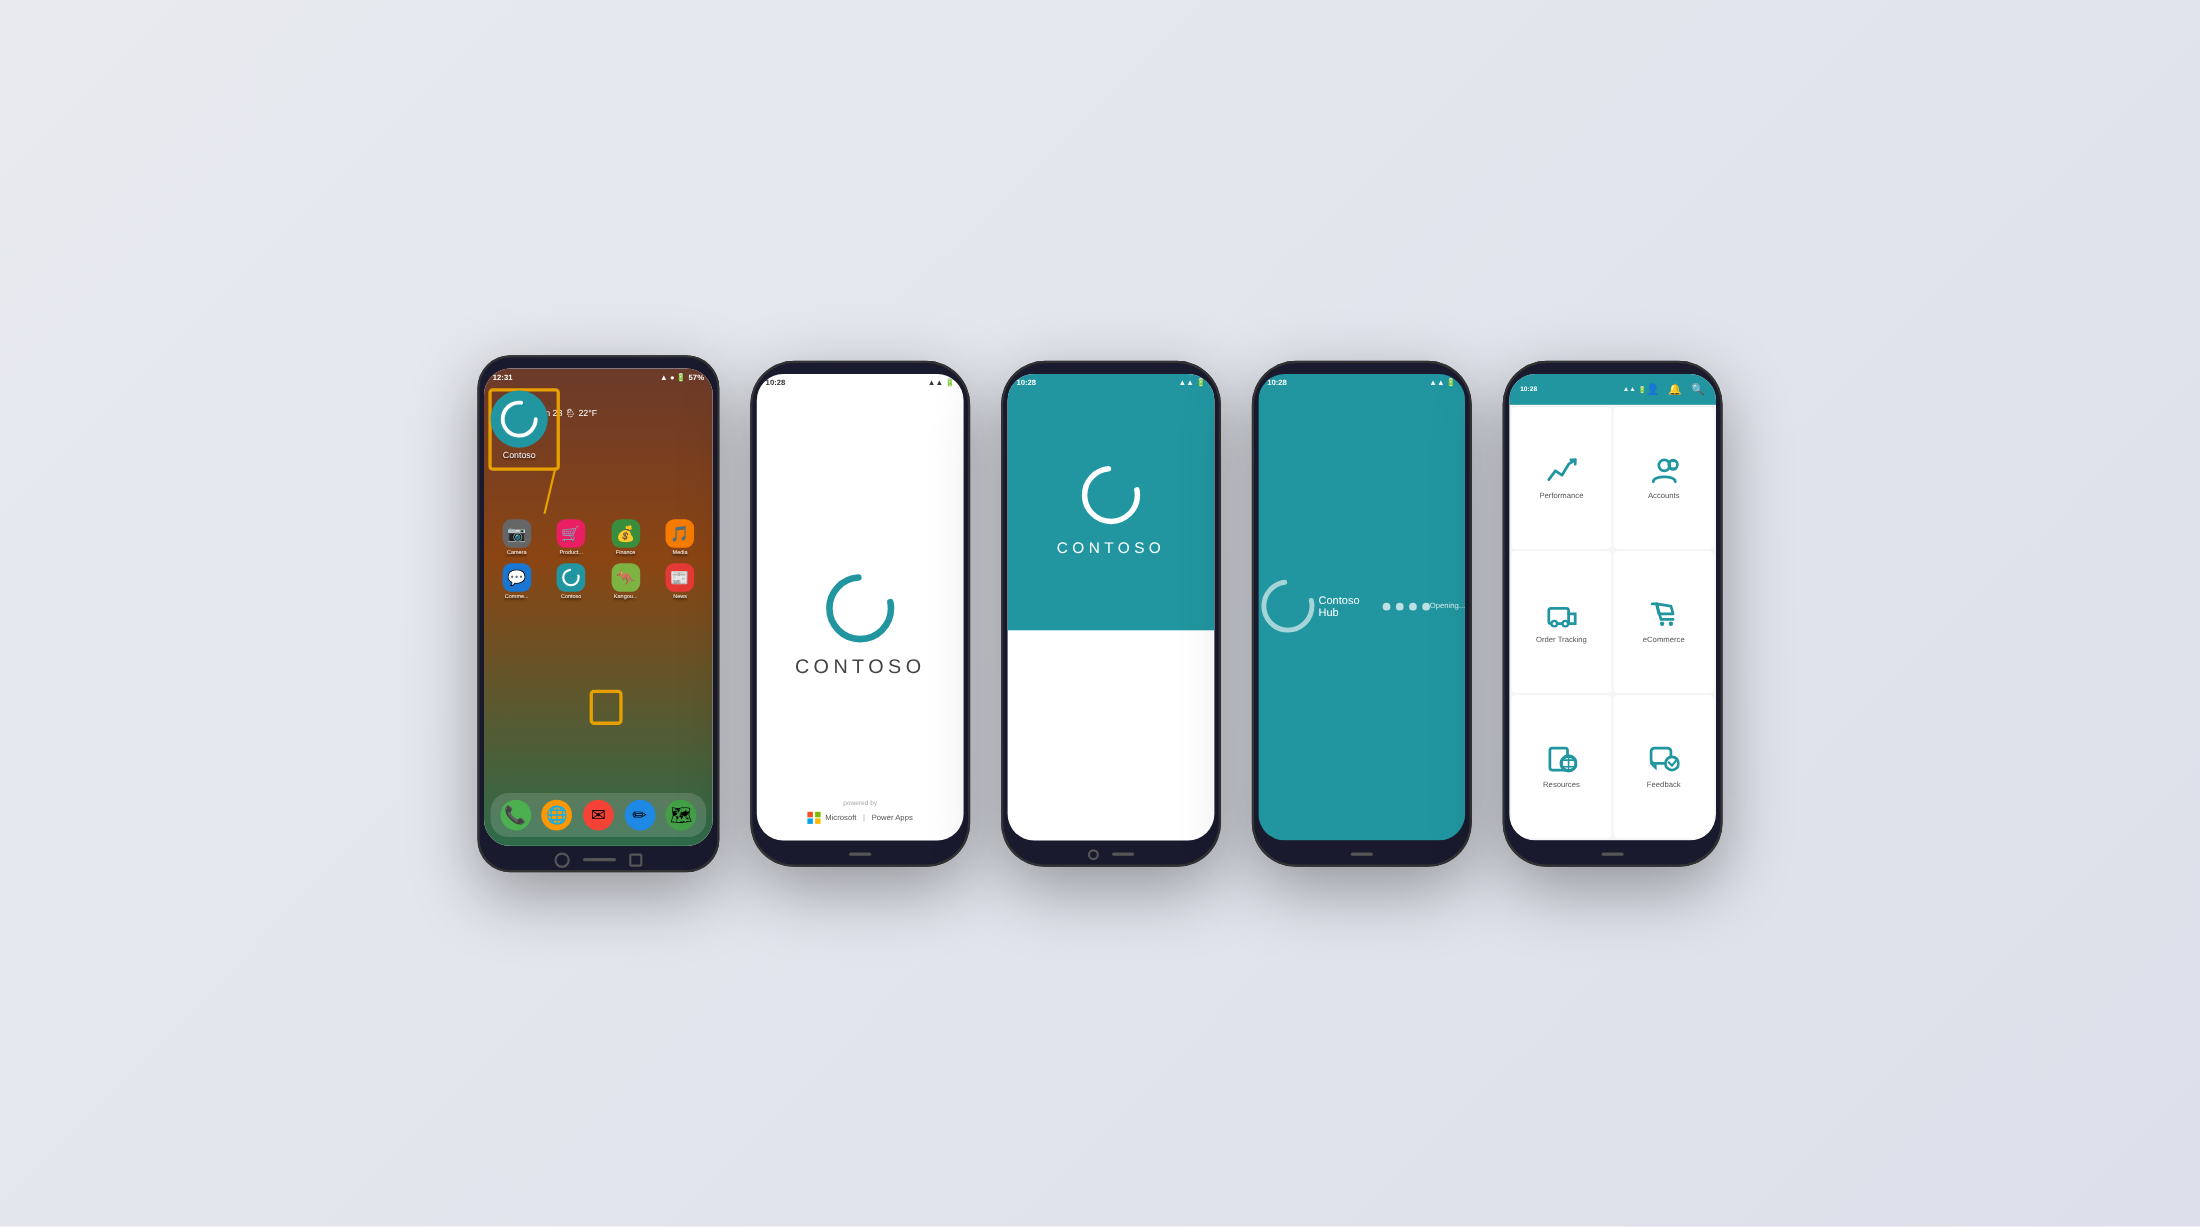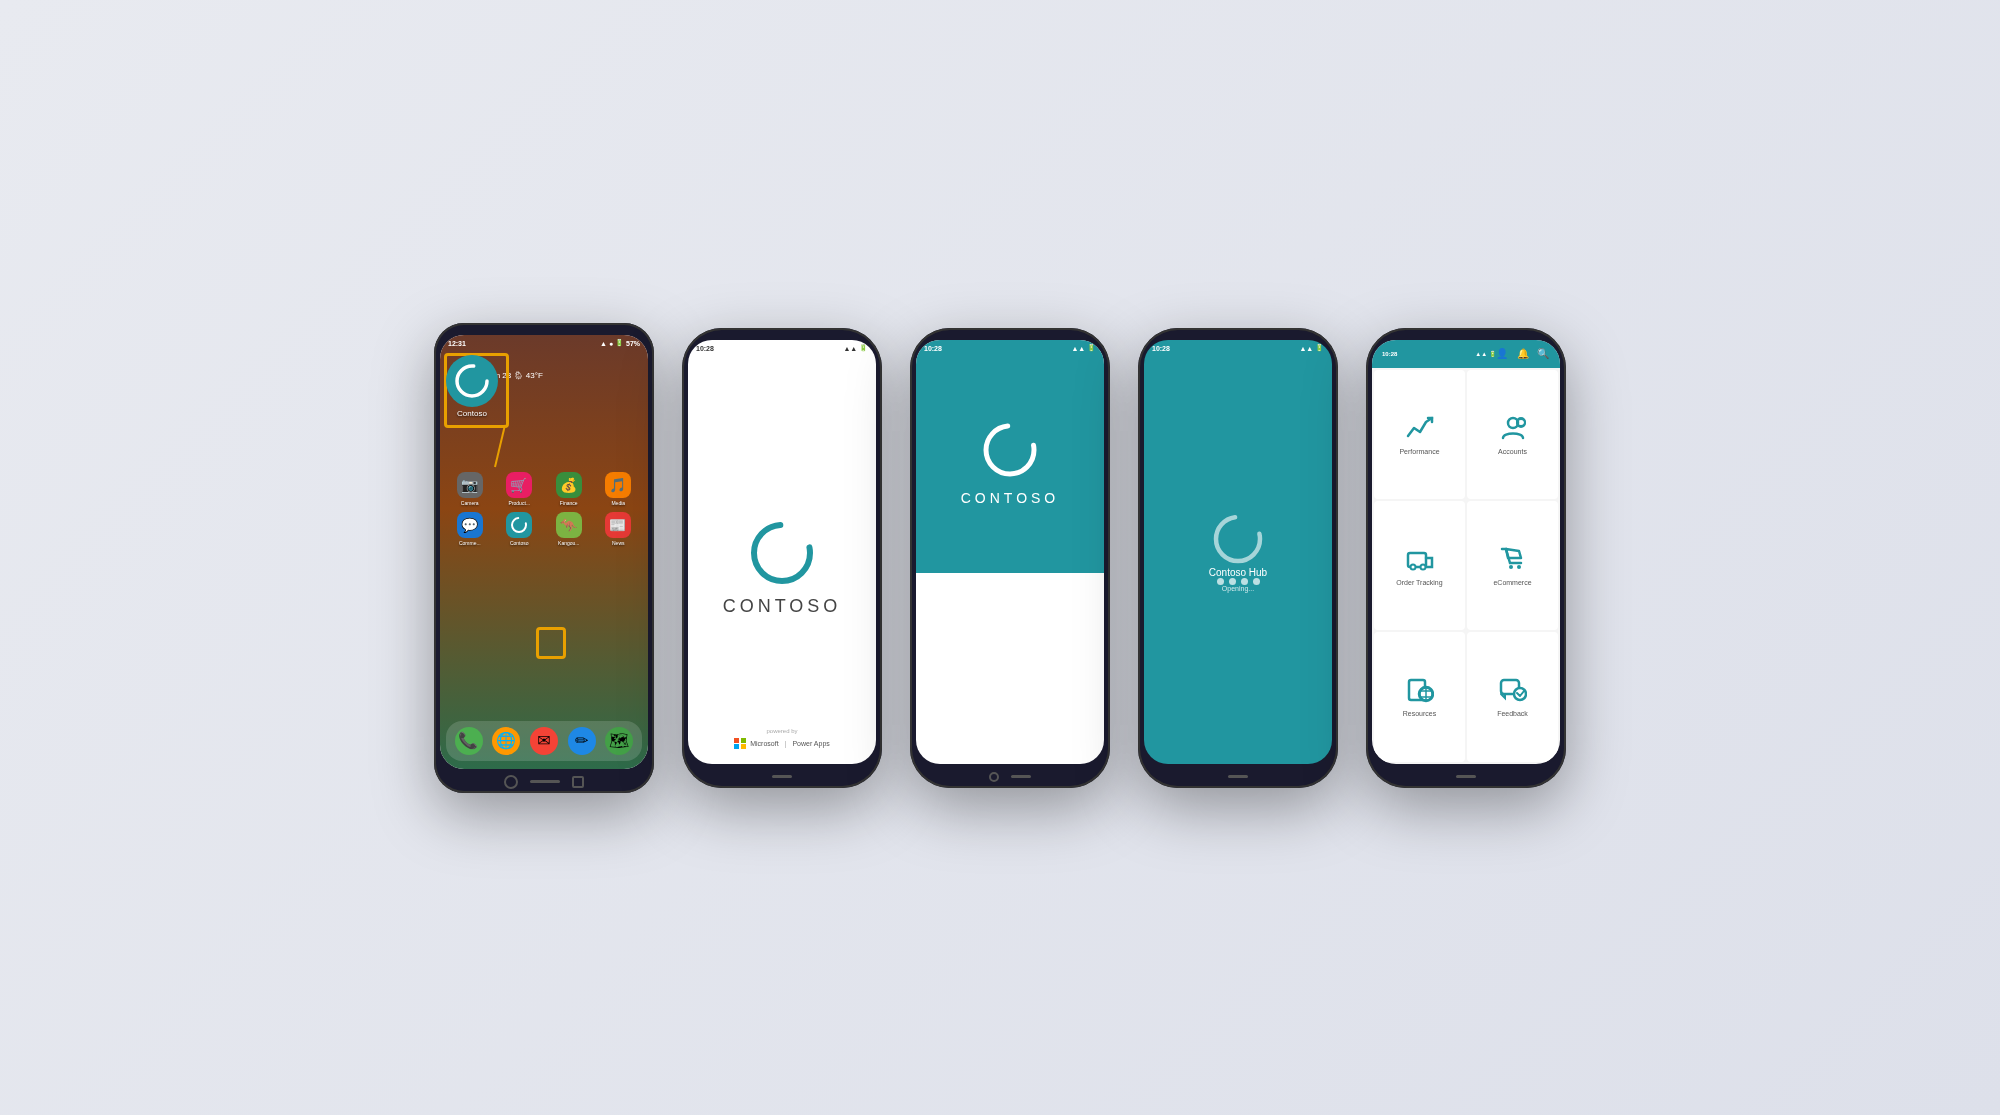--- a/index.html
+++ b/index.html
@@ -287,21 +287,20 @@
       right: 12px;
       color: #999;
       font-size: 12px;
     }
 
     
     .loading-screen {
       background: #2196a0;
       height: 100%;
       display: flex;
-      flex-direction: column;
       align-items: center;
       justify-content: center;
     }
     .loading-name {
       font-size: 10px;
       color: #fff;
       font-weight: 400;
     }
     .loading-dots {
       display: flex;
@@ -378,21 +377,21 @@
           <span>12:31</span>
           <div class="status-icons">
             <span>▲</span>
             <span>●</span>
             <span>🔋</span>
             <span>57%</span>
           </div>
         </div>
         <div class="homescreen-date">
           <span>Thursday, Jan 28</span>
-          🌦 <span>43°F</span>
+          🌦 <span>22°F</span>
         </div>
 
         <div class="highlight-box highlight-box-large"></div>
         <div class="contoso-icon-large">
           <div class="contoso-icon-circle">
             <svg class="c-logo-svg" width="36" height="36" viewBox="0 0 36 36">
               <circle cx="18" cy="18" r="15" fill="none" stroke="white" stroke-width="3.5" stroke-dasharray="72 22" stroke-linecap="round"></circle>
             </svg>
           </div>
           <span class="contoso-icon-label-large">Contoso</span>

